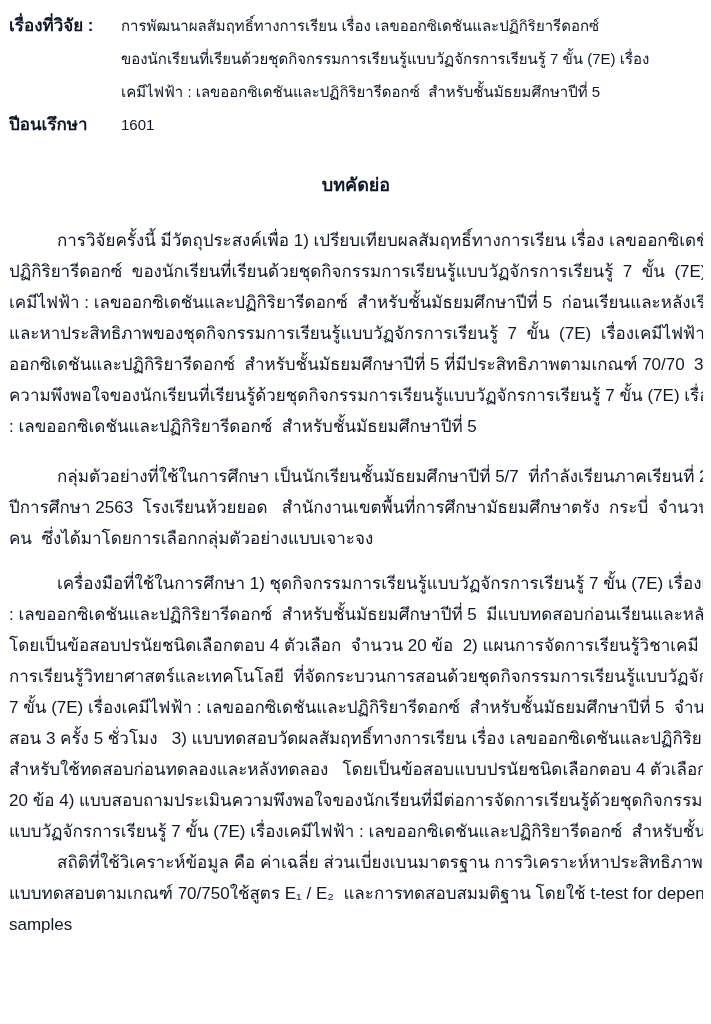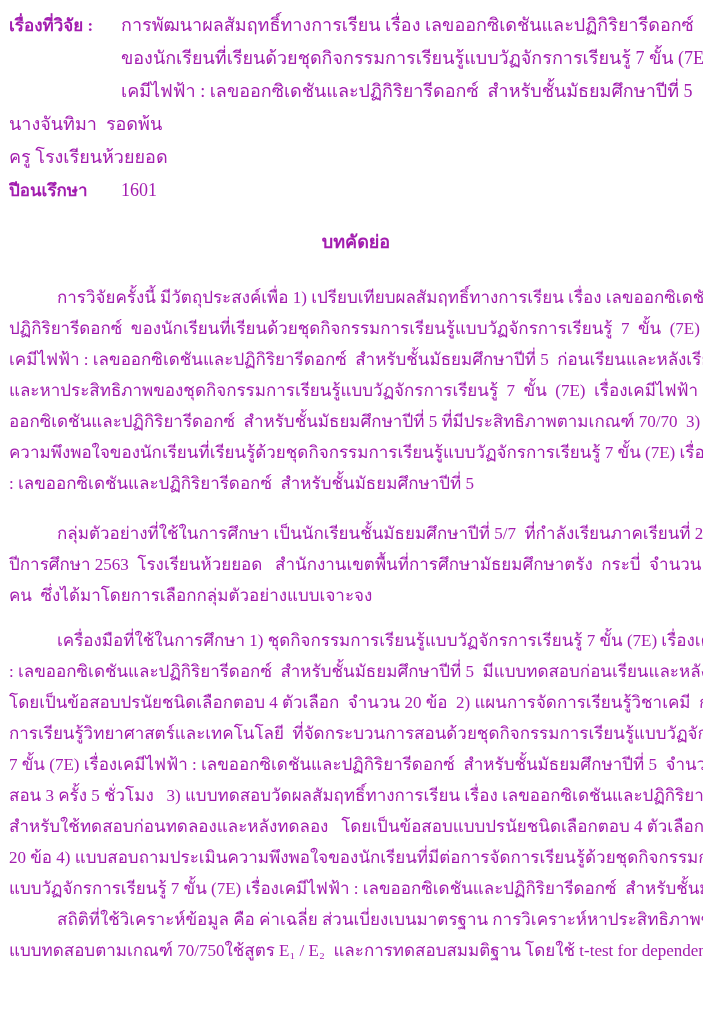--- a/index.html
+++ b/index.html
@@ -7,45 +7,45 @@
     padding: 0;
     background: #ffffff;
   }
   .page {
     position: relative;
     width: 711px;
     height: 972px;
     box-sizing: border-box;
     padding: 9px 8px 0 9px;
     background: #ffffff;
-    color: #a21caf;
-    font-family: Liberation Serif, serif;
+    color: #0f172a;
+    font-family: Liberation Sans, sans-serif;
     overflow: hidden;
   }
   
   .hrow { display: flex; align-items: flex-start; }
   .hlabel {
     flex: 0 0 112px;
     width: 112px;
     font-weight: bold;
     font-size: 17px;
     line-height: 33px;
     white-space: pre;
     overflow: hidden;
   }
   .hval { flex: 1 1 auto; min-width: 0; }
   .hline {
-    font-size: 18px;
+    font-size: 15px;
     line-height: 33px;
     white-space: pre;
     overflow: hidden;
   }
   
   .abs-heading {
-    margin: 20px 0 24px 0;
+    margin: 29px 0 24px 0;
     font-size: 18px;
     font-weight: bold;
     line-height: 31px;
     text-align: center;
   }
   
   .para { margin: 0; }
   .para.p2 { margin-top: 19px; }
   .para.p3 { margin-top: 14px; }
   .line {
@@ -66,24 +66,20 @@
     <div class="hrow">
       <div class="hlabel">เรื่องที่วิจัย :</div>
       <div class="hval">
         <div class="hline">การพัฒนาผลสัมฤทธิ์ทางการเรียน เรื่อง เลขออกซิเดชันและปฏิกิริยารีดอกซ์</div>
         <div class="hline">ของนักเรียนที่เรียนด้วยชุดกิจกรรมการเรียนรู้แบบวัฏจักรการเรียนรู้ 7 ขั้น (7E) เรื่อง</div>
         <div class="hline">เคมีไฟฟ้า : เลขออกซิเดชันและปฏิกิริยารีดอกซ์  สำหรับชั้นมัธยมศึกษาปีที่ 5</div>
       </div>
     </div>
 
     <div class="hrow">
-      <div class="hval">
-        <div class="hline">นางจันทิมา  รอดพ้น</div>
-        <div class="hline">ครู โรงเรียนห้วยยอด</div>
-      </div>
     </div>
 
     <div class="hrow">
       <div class="hlabel">ปีอนเรึกษา</div>
       <div class="hval">
         <div class="hline">1601</div>
       </div>
     </div>
 
   </div>

